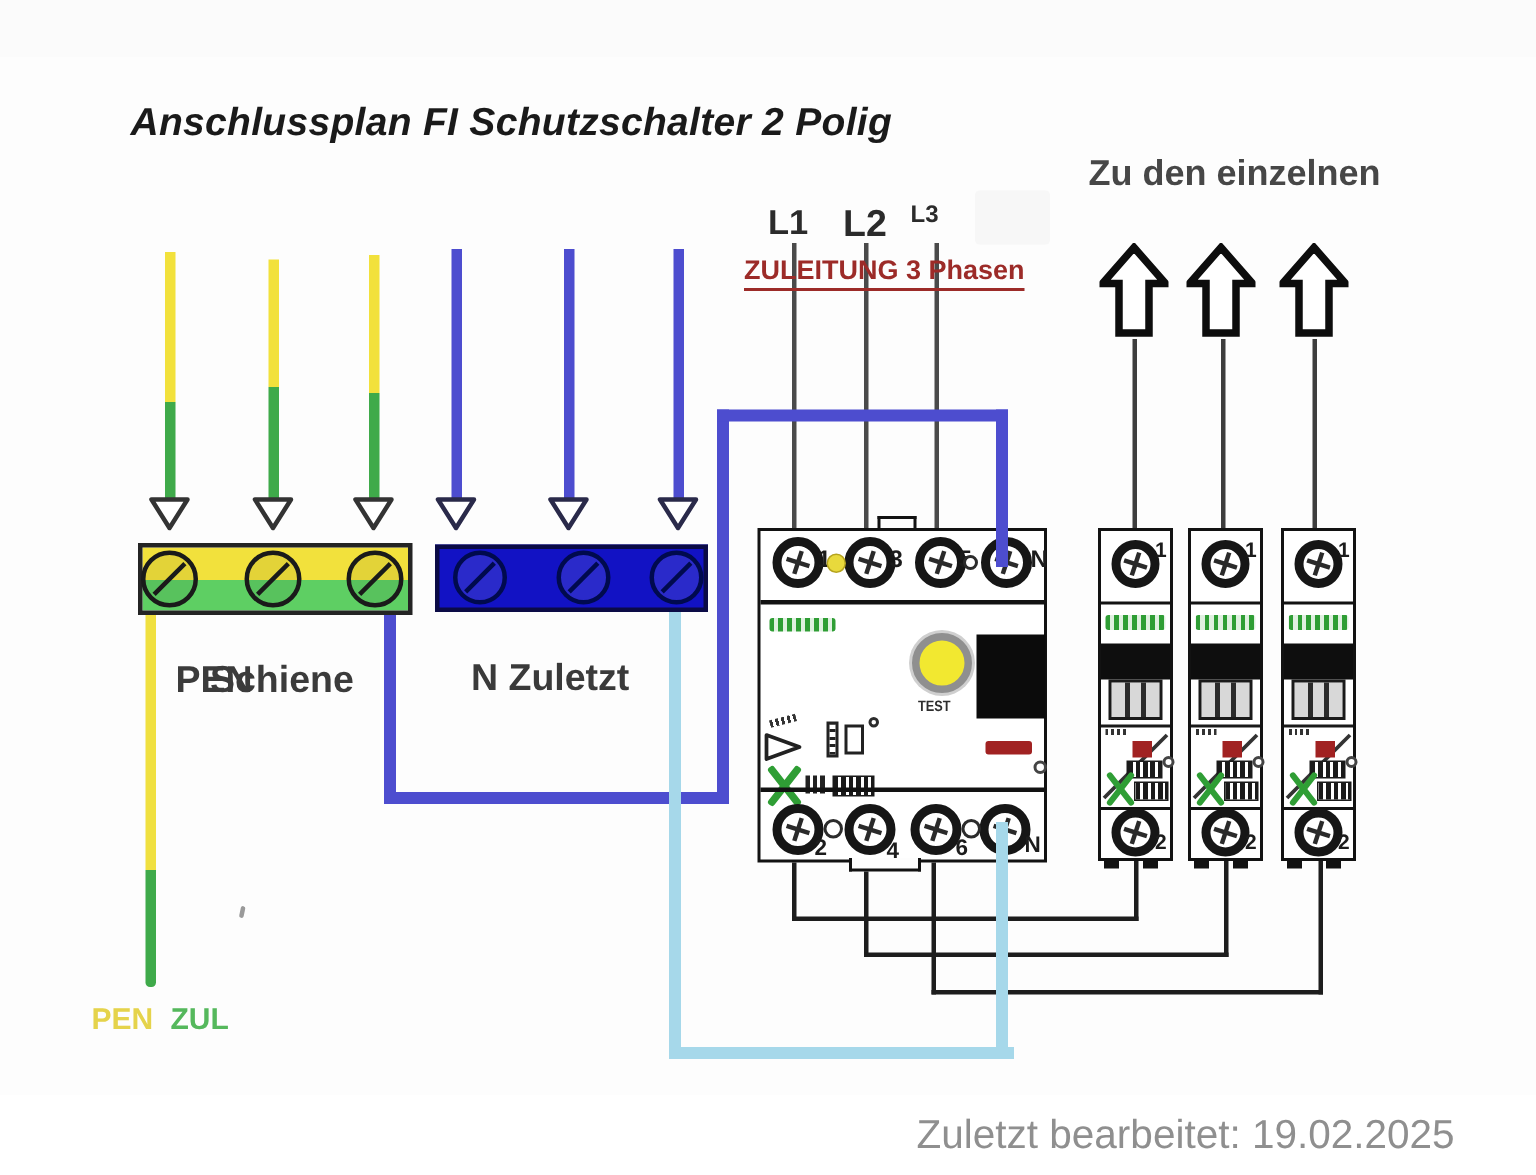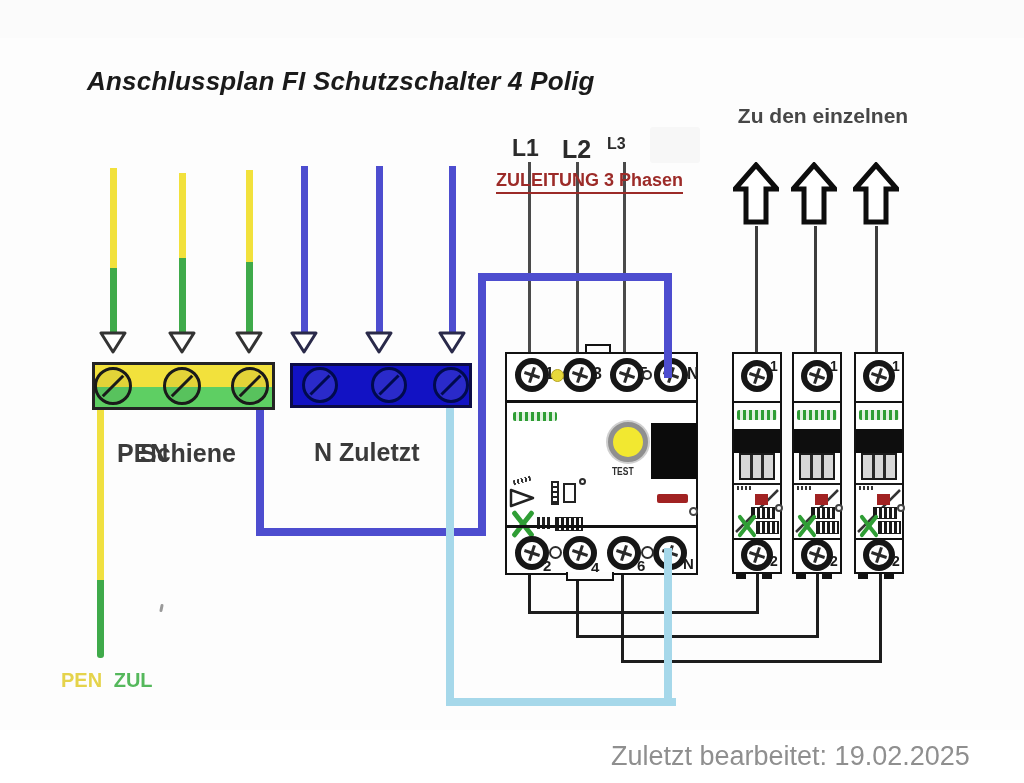--- a/index.html
+++ b/index.html
@@ -258,30 +258,30 @@
   <svg class="seg" style="left:733px;top:162px;" width="46" height="64" viewBox="0 0 46 64">
       <path d="M23 3 L44 27 L33 27 L33 60 L13 60 L13 27 L2 27 Z" fill="#fff" stroke="#0d0d0d" stroke-width="5" stroke-linejoin="miter"></path>
     </svg>
   <svg class="seg" style="left:791px;top:162px;" width="46" height="64" viewBox="0 0 46 64">
       <path d="M23 3 L44 27 L33 27 L33 60 L13 60 L13 27 L2 27 Z" fill="#fff" stroke="#0d0d0d" stroke-width="5" stroke-linejoin="miter"></path>
     </svg>
   <svg class="seg" style="left:853px;top:162px;" width="46" height="64" viewBox="0 0 46 64">
       <path d="M23 3 L44 27 L33 27 L33 60 L13 60 L13 27 L2 27 Z" fill="#fff" stroke="#0d0d0d" stroke-width="5" stroke-linejoin="miter"></path>
     </svg>
 
-  <div class="t" style="left:87px;top:66px;font-size:26px;font-weight:bold;font-style:italic;color:#1a1a1a;letter-spacing:.2px;">Anschlussplan FI Schutzschalter 4 Polig</div>
+  <div class="t" style="left:87px;top:66px;font-size:26px;font-weight:bold;font-style:italic;color:#1a1a1a;letter-spacing:.2px;">Anschlussplan FI Schutzschalter 2 Polig</div>
 
 
   <div class="t" style="left:512px;top:135px;font-size:23px;font-weight:600;color:#2b2b2b;">L1</div>
   <div class="t" style="left:562px;top:135px;font-size:25px;font-weight:600;color:#2b2b2b;">L2</div>
   <div class="t" style="left:607px;top:135px;font-size:16px;font-weight:600;color:#2b2b2b;">L3</div>
 
   <div class="t" style="left:496px;top:170px;font-size:18px;font-weight:bold;color:#9c2b28;border-bottom:2px solid #9c2b28;padding-bottom:1px;">ZULEITUNG 3 Phasen</div>
 
-  <div class="seg" style="left:712px;top:100px;width:222px;text-align:center;font-size:21px;font-weight:600;color:#474747;line-height:31px;">
+  <div class="seg" style="left:712px;top:100px;width:222px;text-align:center;font-size:24px;font-weight:600;color:#474747;line-height:31px;">
     <div>Zu den einzelnen</div>
   </div>
 
   <div class="t" style="left:117px;top:439px;font-size:25px;font-weight:600;color:#3b3b3b;">PEN</div>
   <div class="t" style="left:140px;top:439px;font-size:25px;font-weight:600;color:#3b3b3b;">Schiene</div>
   <div class="t" style="left:314px;top:438px;font-size:25px;font-weight:600;color:#3a3a3a;">N Zuletzt</div>
 
   <div class="t" style="left:61px;top:669px;font-size:20px;font-weight:bold;">
     <span style="color:#e5d34b;">PEN</span>
     <span style="color:#55b85c;margin-left:6px;">ZUL</span>

